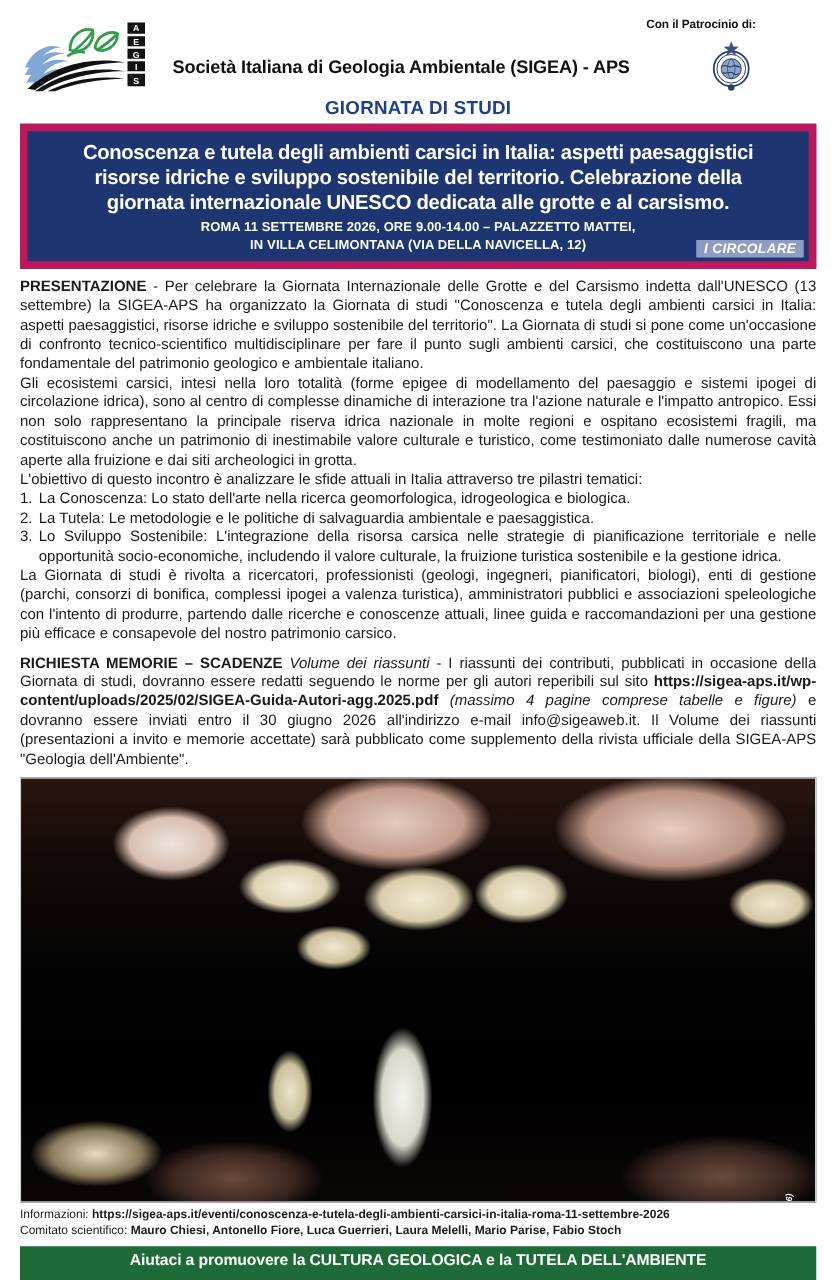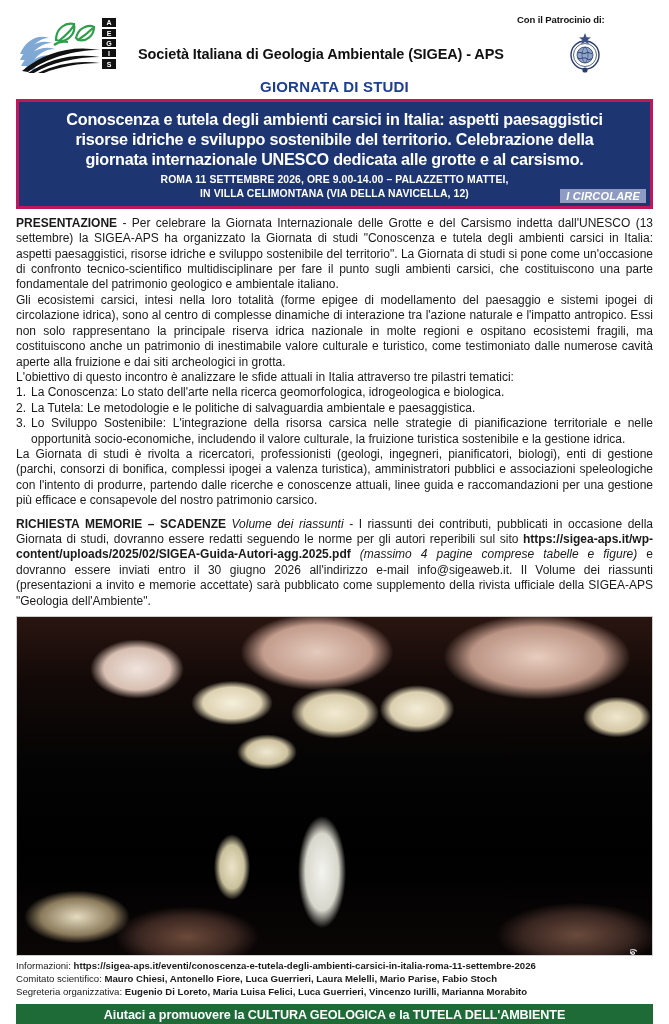--- a/index.html
+++ b/index.html
@@ -32,21 +32,21 @@
 
   
   .giornata {
     text-align: center; color: #1c3f94; font-weight: bold;
     font-size: 15px; letter-spacing: 0.2px; margin-top: 0px; margin-bottom: 4px;
   }
 
   
   .banner {
     background: #1d3672; color: #fff; position: relative;
-    padding: 7px 10px 6px; border: 3px solid #be185d;
+    padding: 7px 10px 6px; border: 6px solid #be185d;
   }
   .banner-title {
     text-align: center; font-weight: bold; font-size: 16.2px;
     line-height: 1.24; letter-spacing: -0.25px;
   }
   .banner-sub {
     text-align: center; font-weight: bold; font-size: 10.4px;
     line-height: 1.28; margin-top: 4px; letter-spacing: 0.1px;
   }
   .circolare {
@@ -236,21 +236,20 @@
     <div class="photo"></div>
     <div class="photo-caption">
       <div>Foto di Davide Delmonibus - Incastri</div>
       <div>(vincitrice al Concorso fotografico SIGEA - edizione studenti 2016)</div>
     </div>
   </div>
 
   <div class="info">
     <div><span>Informazioni: </span><span class="b">https://sigea-aps.it/eventi/conoscenza-e-tutela-degli-ambienti-carsici-in-italia-roma-11-settembre-2026</span></div>
     <div><span>Comitato scientifico: </span><span class="b">Mauro Chiesi, Antonello Fiore, Luca Guerrieri, Laura Melelli, Mario Parise, Fabio Stoch</span></div>
-    <div><span>Segreteria organizzativa: </span><span class="b">Eugenio Di Loreto, Maria Luisa Felici, Luca Guerrieri, Vincenzo Iurilli, Marianna Morabito</span></div>
   </div>
 
   <div class="footer">
     <div class="footer-top">Aiutaci a promuovere la CULTURA GEOLOGICA e la TUTELA DELL'AMBIENTE</div>
     <div class="footer-mid">
       <svg class="footer-logo" viewBox="0 0 104 60">
         <g fill="#5b93c9">
           <path d="M4 40 C10 26 22 20 33 24 C25 24 16 30 12 40 Z"></path>
           <path d="M4 46 C11 31 24 25 36 29 C27 29 17 35 13 46 Z"></path>
           <path d="M5 52 C13 37 26 31 39 35 C29 35 19 41 15 52 Z"></path>

